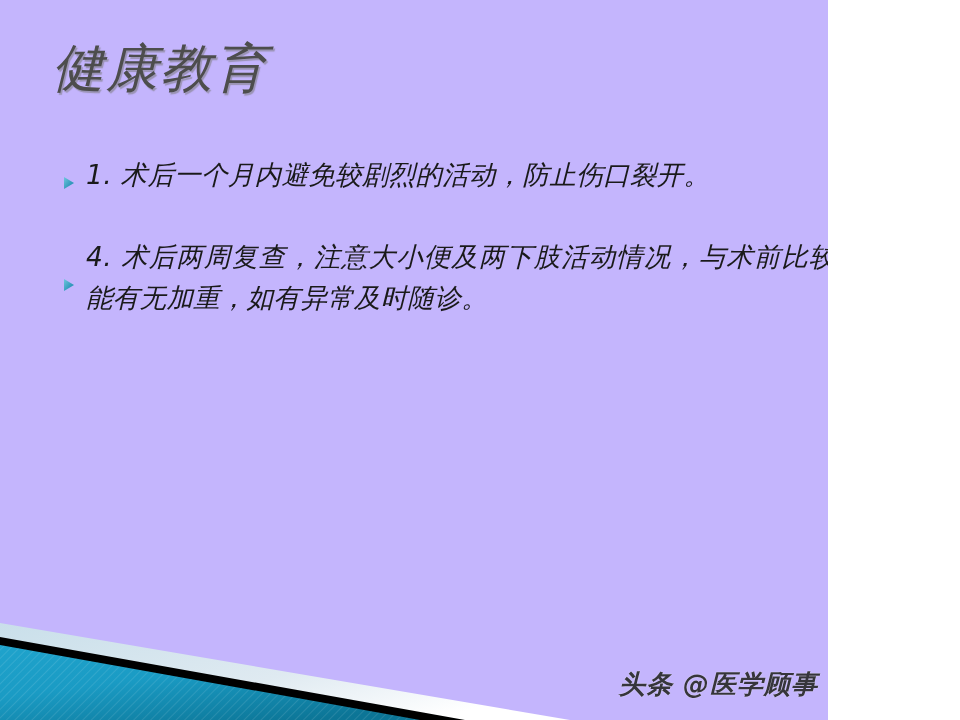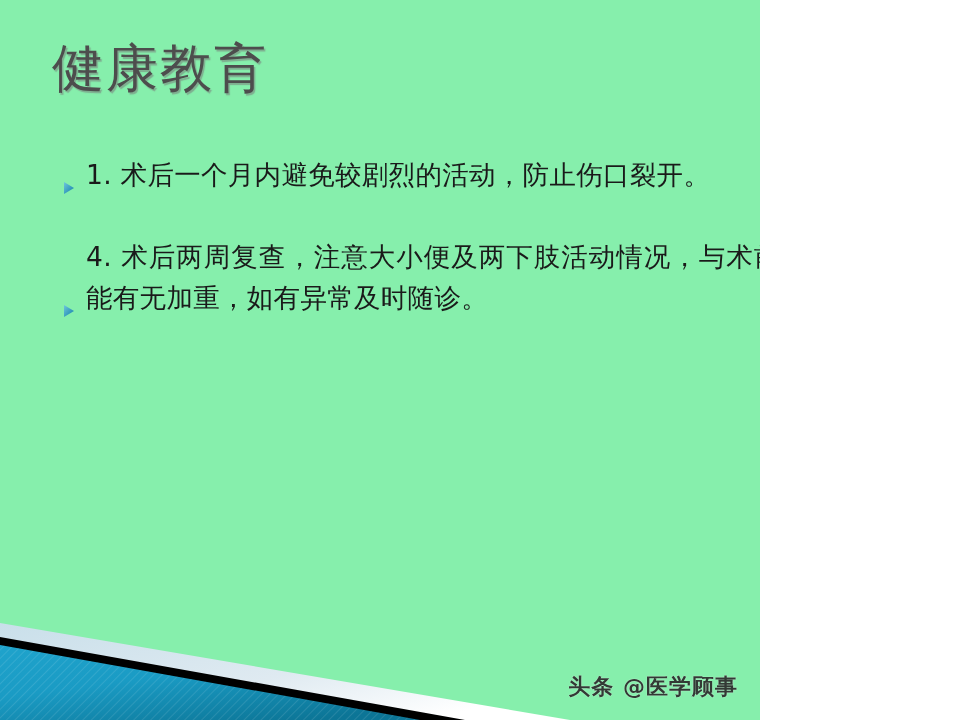--- a/index.html
+++ b/index.html
@@ -5,24 +5,25 @@
   html, body {
     margin: 0;
     padding: 0;
     background: #ffffff;
   }
   body {
     font-family: "DejaVu Sans", "Liberation Sans", sans-serif;
   }
   #slide {
     position: relative;
-    width: 760px;
+    width: 828px;
     height: 720px;
-    background: #86efac;
+    background: #c4b5fd;
     overflow: hidden;
+    font-style: italic;
   }
 
   
   .slide-title {
     position: absolute;
     left: 52px;
     top: 40px;
     font-size: 52px;
     line-height: 1.08;
     letter-spacing: 2px;
@@ -34,21 +35,21 @@
 
   
   .body-list {
     position: absolute;
     left: 62px;
     top: 155px;
     width: 856px;
   }
   .bullet-row {
     display: flex;
-    align-items: flex-end;
+    align-items: center;
     margin-bottom: 42px;
   }
   .bullet-row:last-child { margin-bottom: 0; }
 
   .bullet-marker {
     flex: 0 0 auto;
     width: 24px;
     padding-top: 15px;
     line-height: 0;
   }
@@ -70,23 +71,23 @@
     left: 0;
     bottom: 0;
     width: 960px;
     height: 130px;
     pointer-events: none;
   }
 
   
   .watermark {
     position: absolute;
-    right: 22px;
+    right: 10px;
     bottom: 18px;
-    font-size: 22px;
+    font-size: 26px;
     letter-spacing: 1px;
     color: #2b2b2b;
     opacity: 0.92;
     white-space: nowrap;
     font-weight: 600;
     text-shadow: 0 0 1px rgba(255,255,255,0.9);
     margin-left: 48px;
   }
 </style>
 </head>

